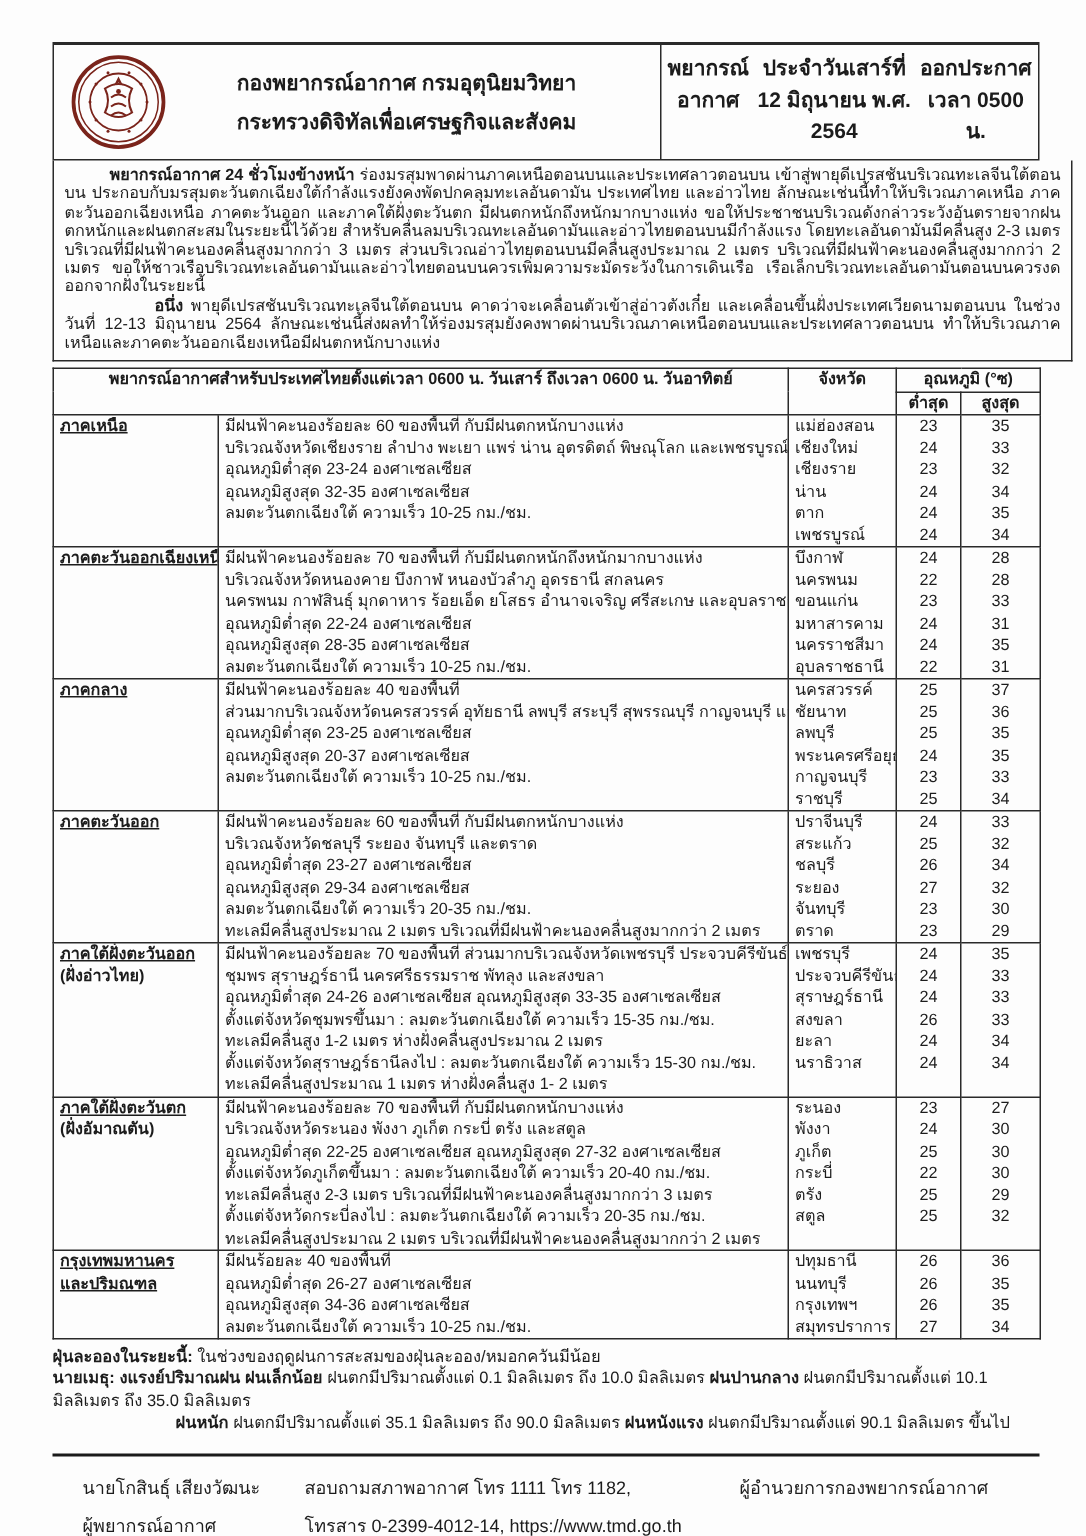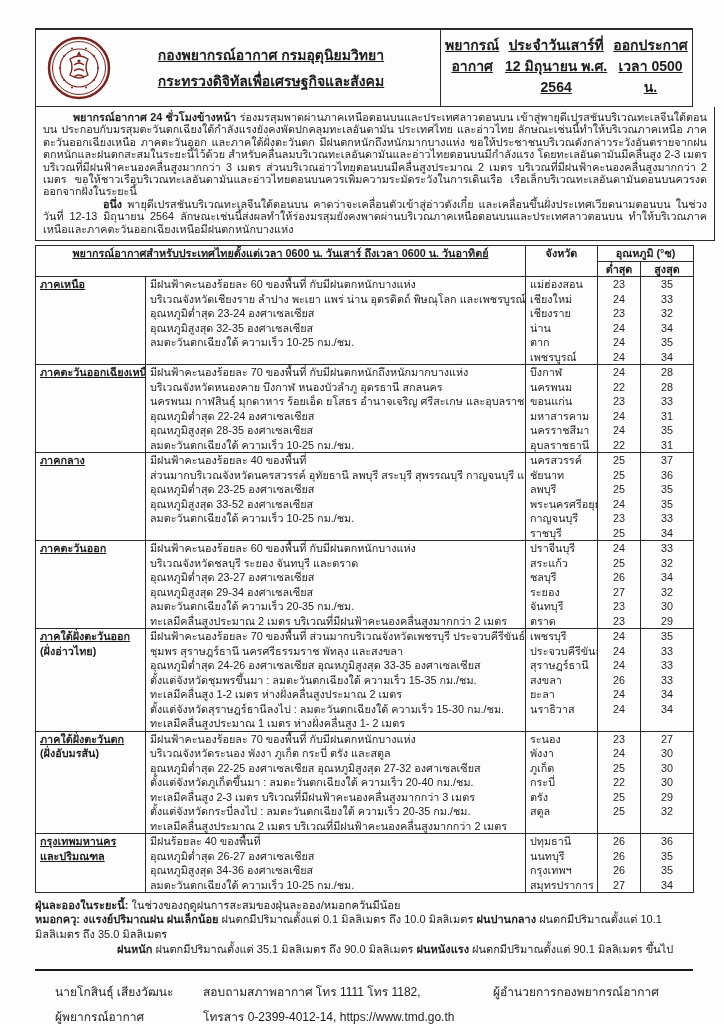--- a/index.html
+++ b/index.html
@@ -4,41 +4,41 @@
 <style>
   * { box-sizing: border-box; }
   html,body { margin:0; padding:0; }
   body {
     width:724px; height:1024px; overflow:hidden; background:#fdfdfd;
     font-family:"Liberation Sans", sans-serif; color:#1c1c1c;
   }
   .page { padding:28px 31px 0 35px; }
 
   
-  .header-box { border:1px solid #2a2a2a; border-top-width:2px; display:flex; width:658px;text-decoration:underline; }
+  .header-box { border:1px solid #2a2a2a; border-top-width:2px; display:flex; width:658px; }
   .header-left { width:405px; border-right:1px solid #2a2a2a; display:flex; align-items:center; padding:5px 10px; }
   .logo-wrap { width:66px; height:66px; flex:0 0 66px; }
   .org-lines { flex:1; text-align:center; font-weight:bold; font-size:14px; line-height:26px; }
   .header-right { flex:1; display:flex; flex-direction:row; justify-content:center; text-align:center;
                   font-weight:bold; font-size:14px; line-height:21px; padding:5px 4px; }
 
   
   .summary-box { border:1px solid #2a2a2a; border-top:none; width:680px; padding:4px 7px 5px 7px;
                  font-size:10.8px; line-height:12.4px; text-align:justify; }
   .summary-box p { margin:0; }
   .p1 { text-indent:30px; }
   .p2 { text-indent:60px; }
   .lead { font-weight:bold; }
 
   
   table.forecast { border-collapse:collapse; table-layout:fixed; width:658px; margin-top:4px;
                    font-size:10.8px; line-height:14.5px; }
   table.forecast td, table.forecast th { border:1px solid #2a2a2a; vertical-align:top; padding:0 4px; overflow:hidden; }
   th.title-cell { text-align:center; font-weight:bold; }
-  th.title-cell span { text-decoration:underline; }
+  th.title-cell span { }
   th.prov-head, th.temp-head, th.sub-head { text-align:center; font-weight:bold; }
   td.region-cell { font-weight:bold; padding-top:1px; }
   .rn { text-decoration:underline; white-space:nowrap; }
   .rs { white-space:nowrap; }
   .dl, .pl { white-space:nowrap; }
   td.num-cell { text-align:center; }
   td.prov-cell div, td.num-cell div { white-space:nowrap; }
 
   
   .dust-line { margin-top:5px; font-size:11px; line-height:14px; }
@@ -195,21 +195,21 @@
           </td>
         </tr>
         <tr>
           <td class="region-cell">
             <div class="rn">ภาคกลาง</div>
           </td>
           <td>
             <div class="dl">มีฝนฟ้าคะนองร้อยละ 40 ของพื้นที่</div>
             <div class="dl">ส่วนมากบริเวณจังหวัดนครสวรรค์ อุทัยธานี ลพบุรี สระบุรี สุพรรณบุรี กาญจนบุรี และราชบุรี</div>
             <div class="dl">อุณหภูมิต่ำสุด 23-25 องศาเซลเซียส</div>
-            <div class="dl">อุณหภูมิสูงสุด 33-52 องศาเซลเซียส</div>
+            <div class="dl">อุณหภูมิสูงสุด 20-37 องศาเซลเซียส</div>
             <div class="dl">ลมตะวันตกเฉียงใต้ ความเร็ว 10-25 กม./ชม.</div>
           </td>
           <td class="prov-cell">
             <div class="pl">นครสวรรค์</div>
             <div class="pl">ชัยนาท</div>
             <div class="pl">ลพบุรี</div>
             <div class="pl">พระนครศรีอยุธยา</div>
             <div class="pl">กาญจนบุรี</div>
             <div class="pl">ราชบุรี</div>
           </td>
@@ -302,21 +302,21 @@
             <div>33</div>
             <div>33</div>
             <div>33</div>
             <div>34</div>
             <div>34</div>
           </td>
         </tr>
         <tr>
           <td class="region-cell">
             <div class="rn">ภาคใต้ฝั่งตะวันตก</div>
-            <div class="rs">(ฝั่งอับมรสัน)</div>
+            <div class="rs">(ฝั่งอัมาณตัน)</div>
           </td>
           <td>
             <div class="dl">มีฝนฟ้าคะนองร้อยละ 70 ของพื้นที่ กับมีฝนตกหนักบางแห่ง</div>
             <div class="dl">บริเวณจังหวัดระนอง พังงา ภูเก็ต กระบี่ ตรัง และสตูล</div>
             <div class="dl">อุณหภูมิต่ำสุด 22-25 องศาเซลเซียส อุณหภูมิสูงสุด 27-32 องศาเซลเซียส</div>
             <div class="dl">ตั้งแต่จังหวัดภูเก็ตขึ้นมา : ลมตะวันตกเฉียงใต้ ความเร็ว 20-40 กม./ชม.</div>
             <div class="dl">ทะเลมีคลื่นสูง 2-3 เมตร บริเวณที่มีฝนฟ้าคะนองคลื่นสูงมากกว่า 3 เมตร</div>
             <div class="dl">ตั้งแต่จังหวัดกระบี่ลงไป : ลมตะวันตกเฉียงใต้ ความเร็ว 20-35 กม./ชม.</div>
             <div class="dl">ทะเลมีคลื่นสูงประมาณ 2 เมตร บริเวณที่มีฝนฟ้าคะนองคลื่นสูงมากกว่า 2 เมตร</div>
           </td>
@@ -374,21 +374,21 @@
             <div>35</div>
             <div>34</div>
           </td>
         </tr>
       </tbody>
   </table>
 
   <div class="dust-line"><span class="b">ฝุ่นละอองในระยะนี้:</span><span> ในช่วงของฤดูฝนการสะสมของฝุ่นละออง/หมอกควันมีน้อย</span></div>
 
   <div class="remark">
-    <div class="l1" id="remark-l1"><span class="b">หมอกควุ: </span><span class="b">งแรงย์ปริมาณฝน </span><span class="b">ฝนเล็กน้อย </span><span>ฝนตกมีปริมาณตั้งแต่ 0.1 มิลลิเมตร ถึง 10.0 มิลลิเมตร </span><span class="b">ฝนปานกลาง </span><span>ฝนตกมีปริมาณตั้งแต่ 10.1 มิลลิเมตร ถึง 35.0 มิลลิเมตร</span></div>
+    <div class="l1" id="remark-l1"><span class="b">นายเมธุ: </span><span class="b">งแรงย์ปริมาณฝน </span><span class="b">ฝนเล็กน้อย </span><span>ฝนตกมีปริมาณตั้งแต่ 0.1 มิลลิเมตร ถึง 10.0 มิลลิเมตร </span><span class="b">ฝนปานกลาง </span><span>ฝนตกมีปริมาณตั้งแต่ 10.1 มิลลิเมตร ถึง 35.0 มิลลิเมตร</span></div>
     <div class="l2" id="remark-l2"><span class="b">ฝนหนัก </span><span>ฝนตกมีปริมาณตั้งแต่ 35.1 มิลลิเมตร ถึง 90.0 มิลลิเมตร </span><span class="b">ฝนหนังแรง </span><span>ฝนตกมีปริมาณตั้งแต่ 90.1 มิลลิเมตร ขึ้นไป</span></div>
   </div>
 
   <div class="footer">
     <div class="col f-left" id="f-left">
         <div>นายโกสินธุ์ เสียงวัฒนะ</div>
         <div>ผู้พยากรณ์อากาศ</div>
       </div>
     <div class="col f-center" id="f-center">
         <div>สอบถามสภาพอากาศ โทร 1111 โทร 1182,</div>

